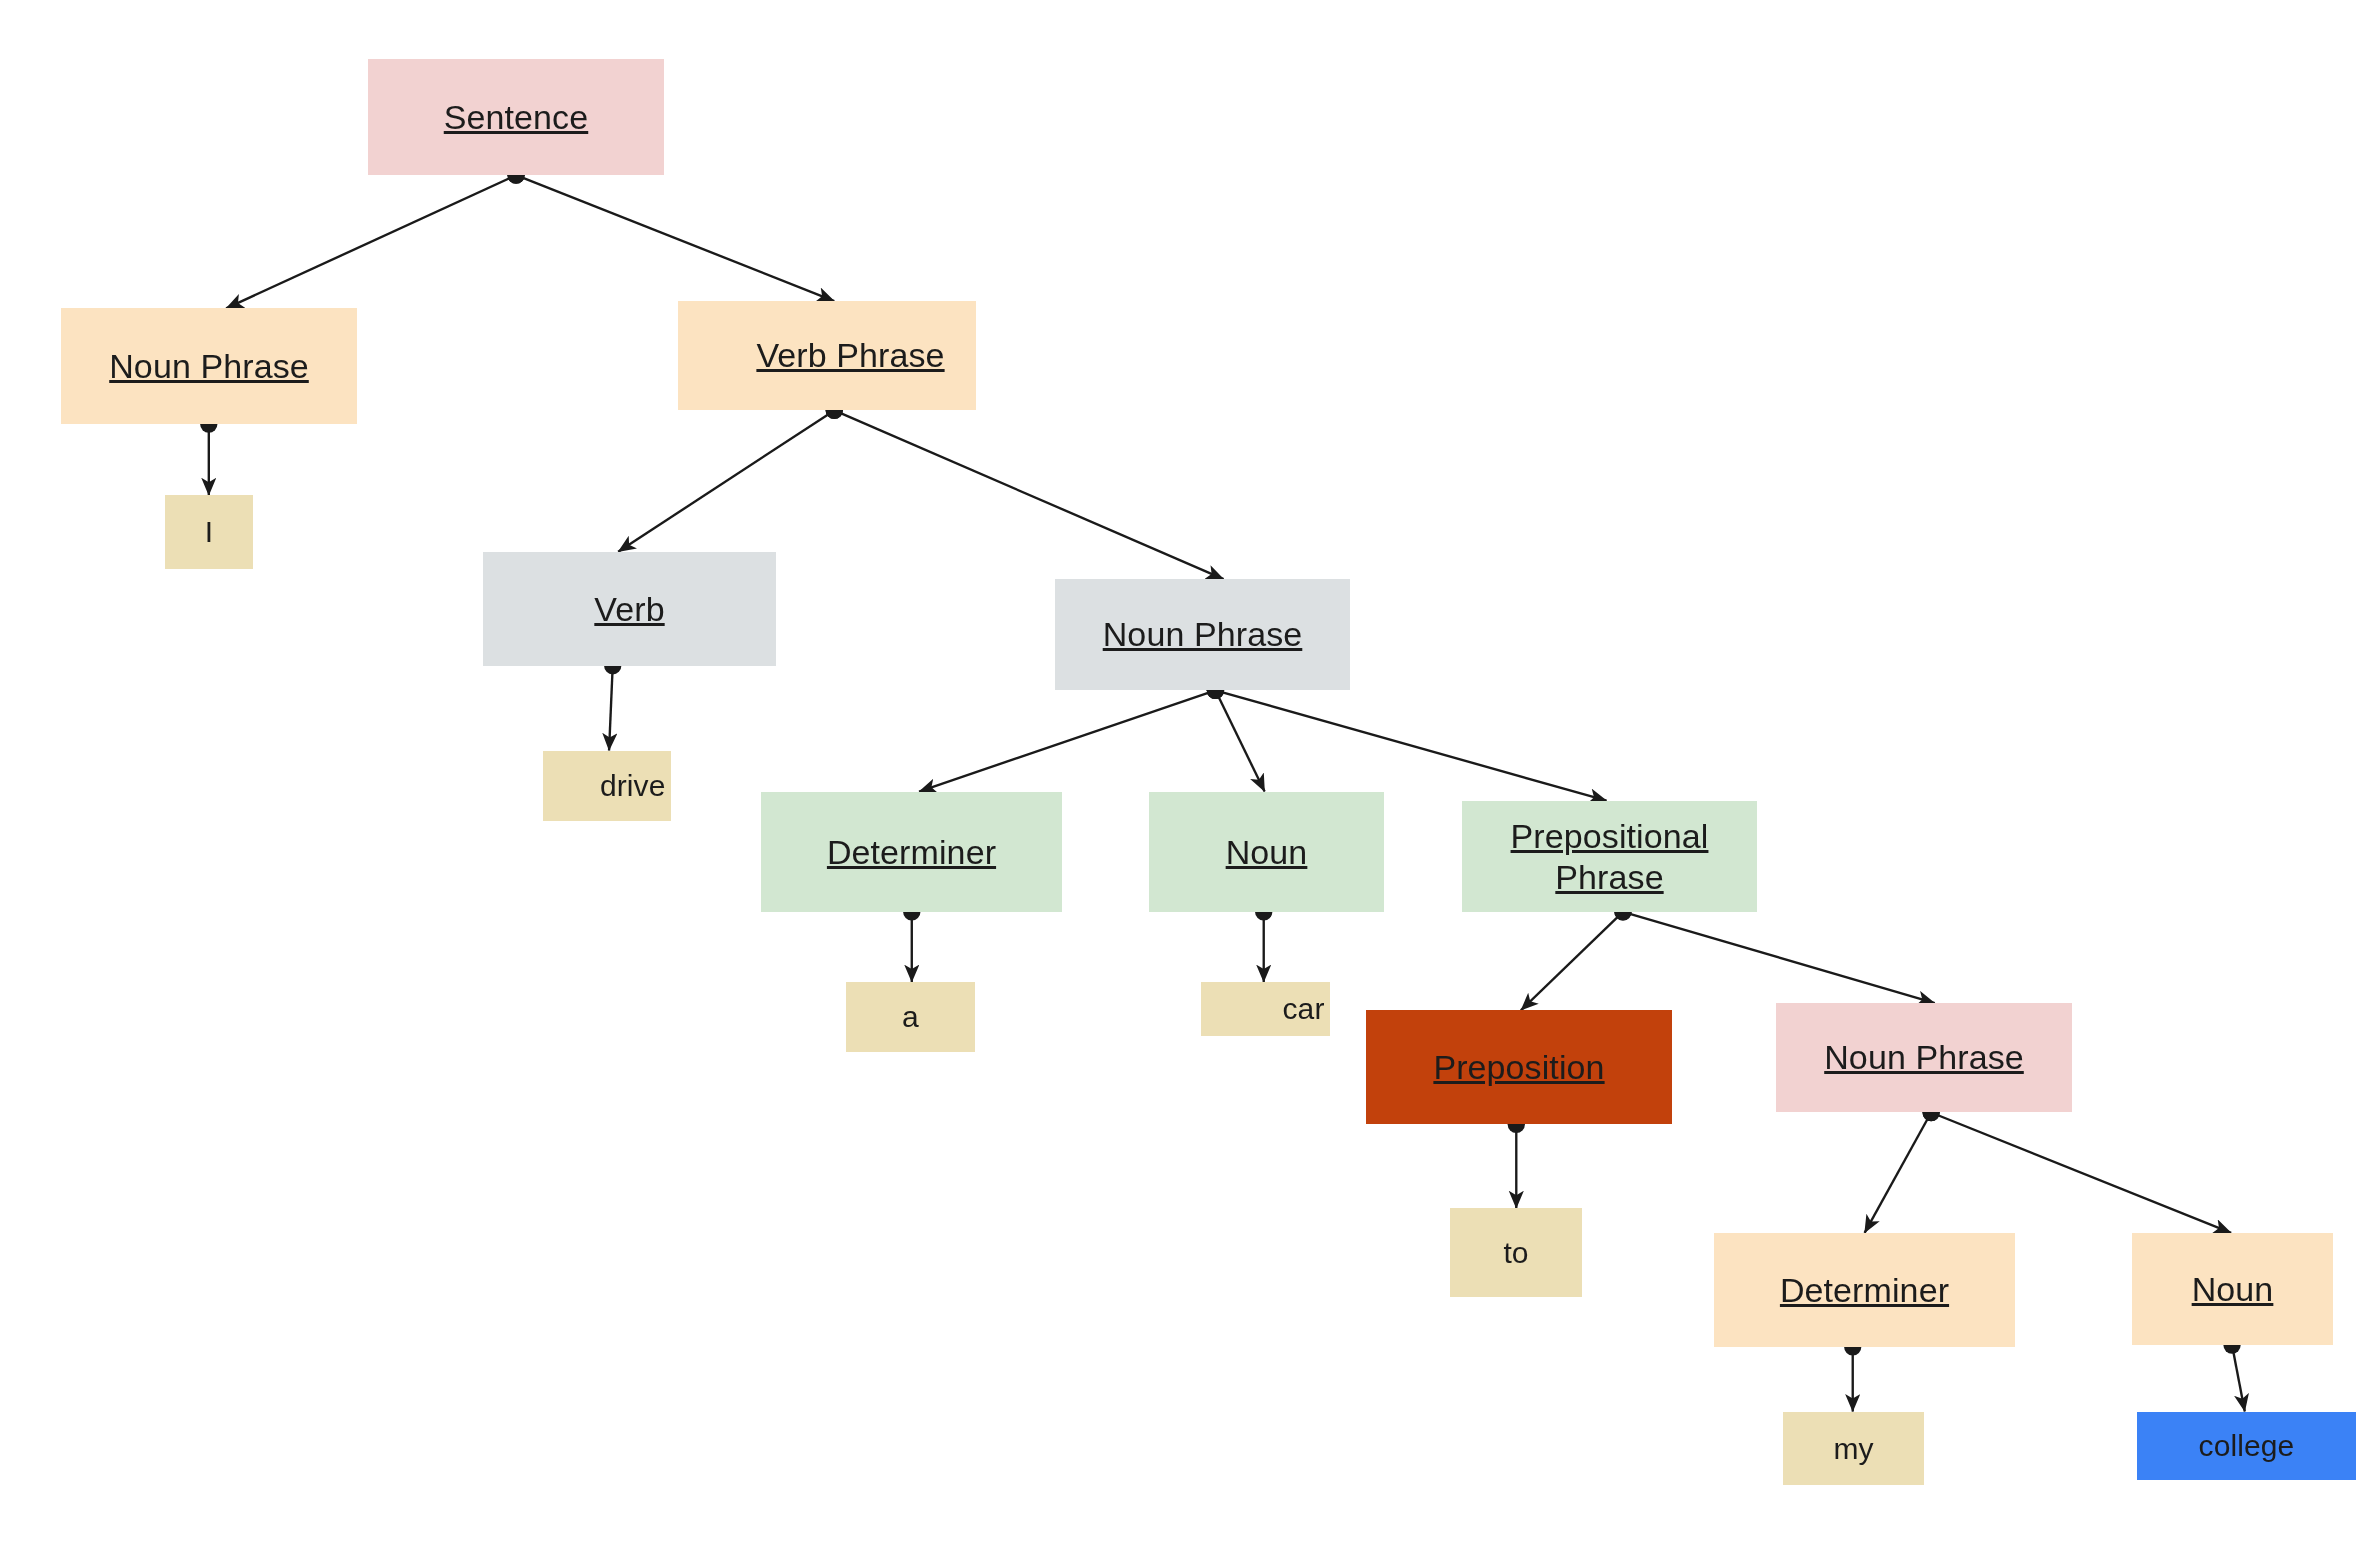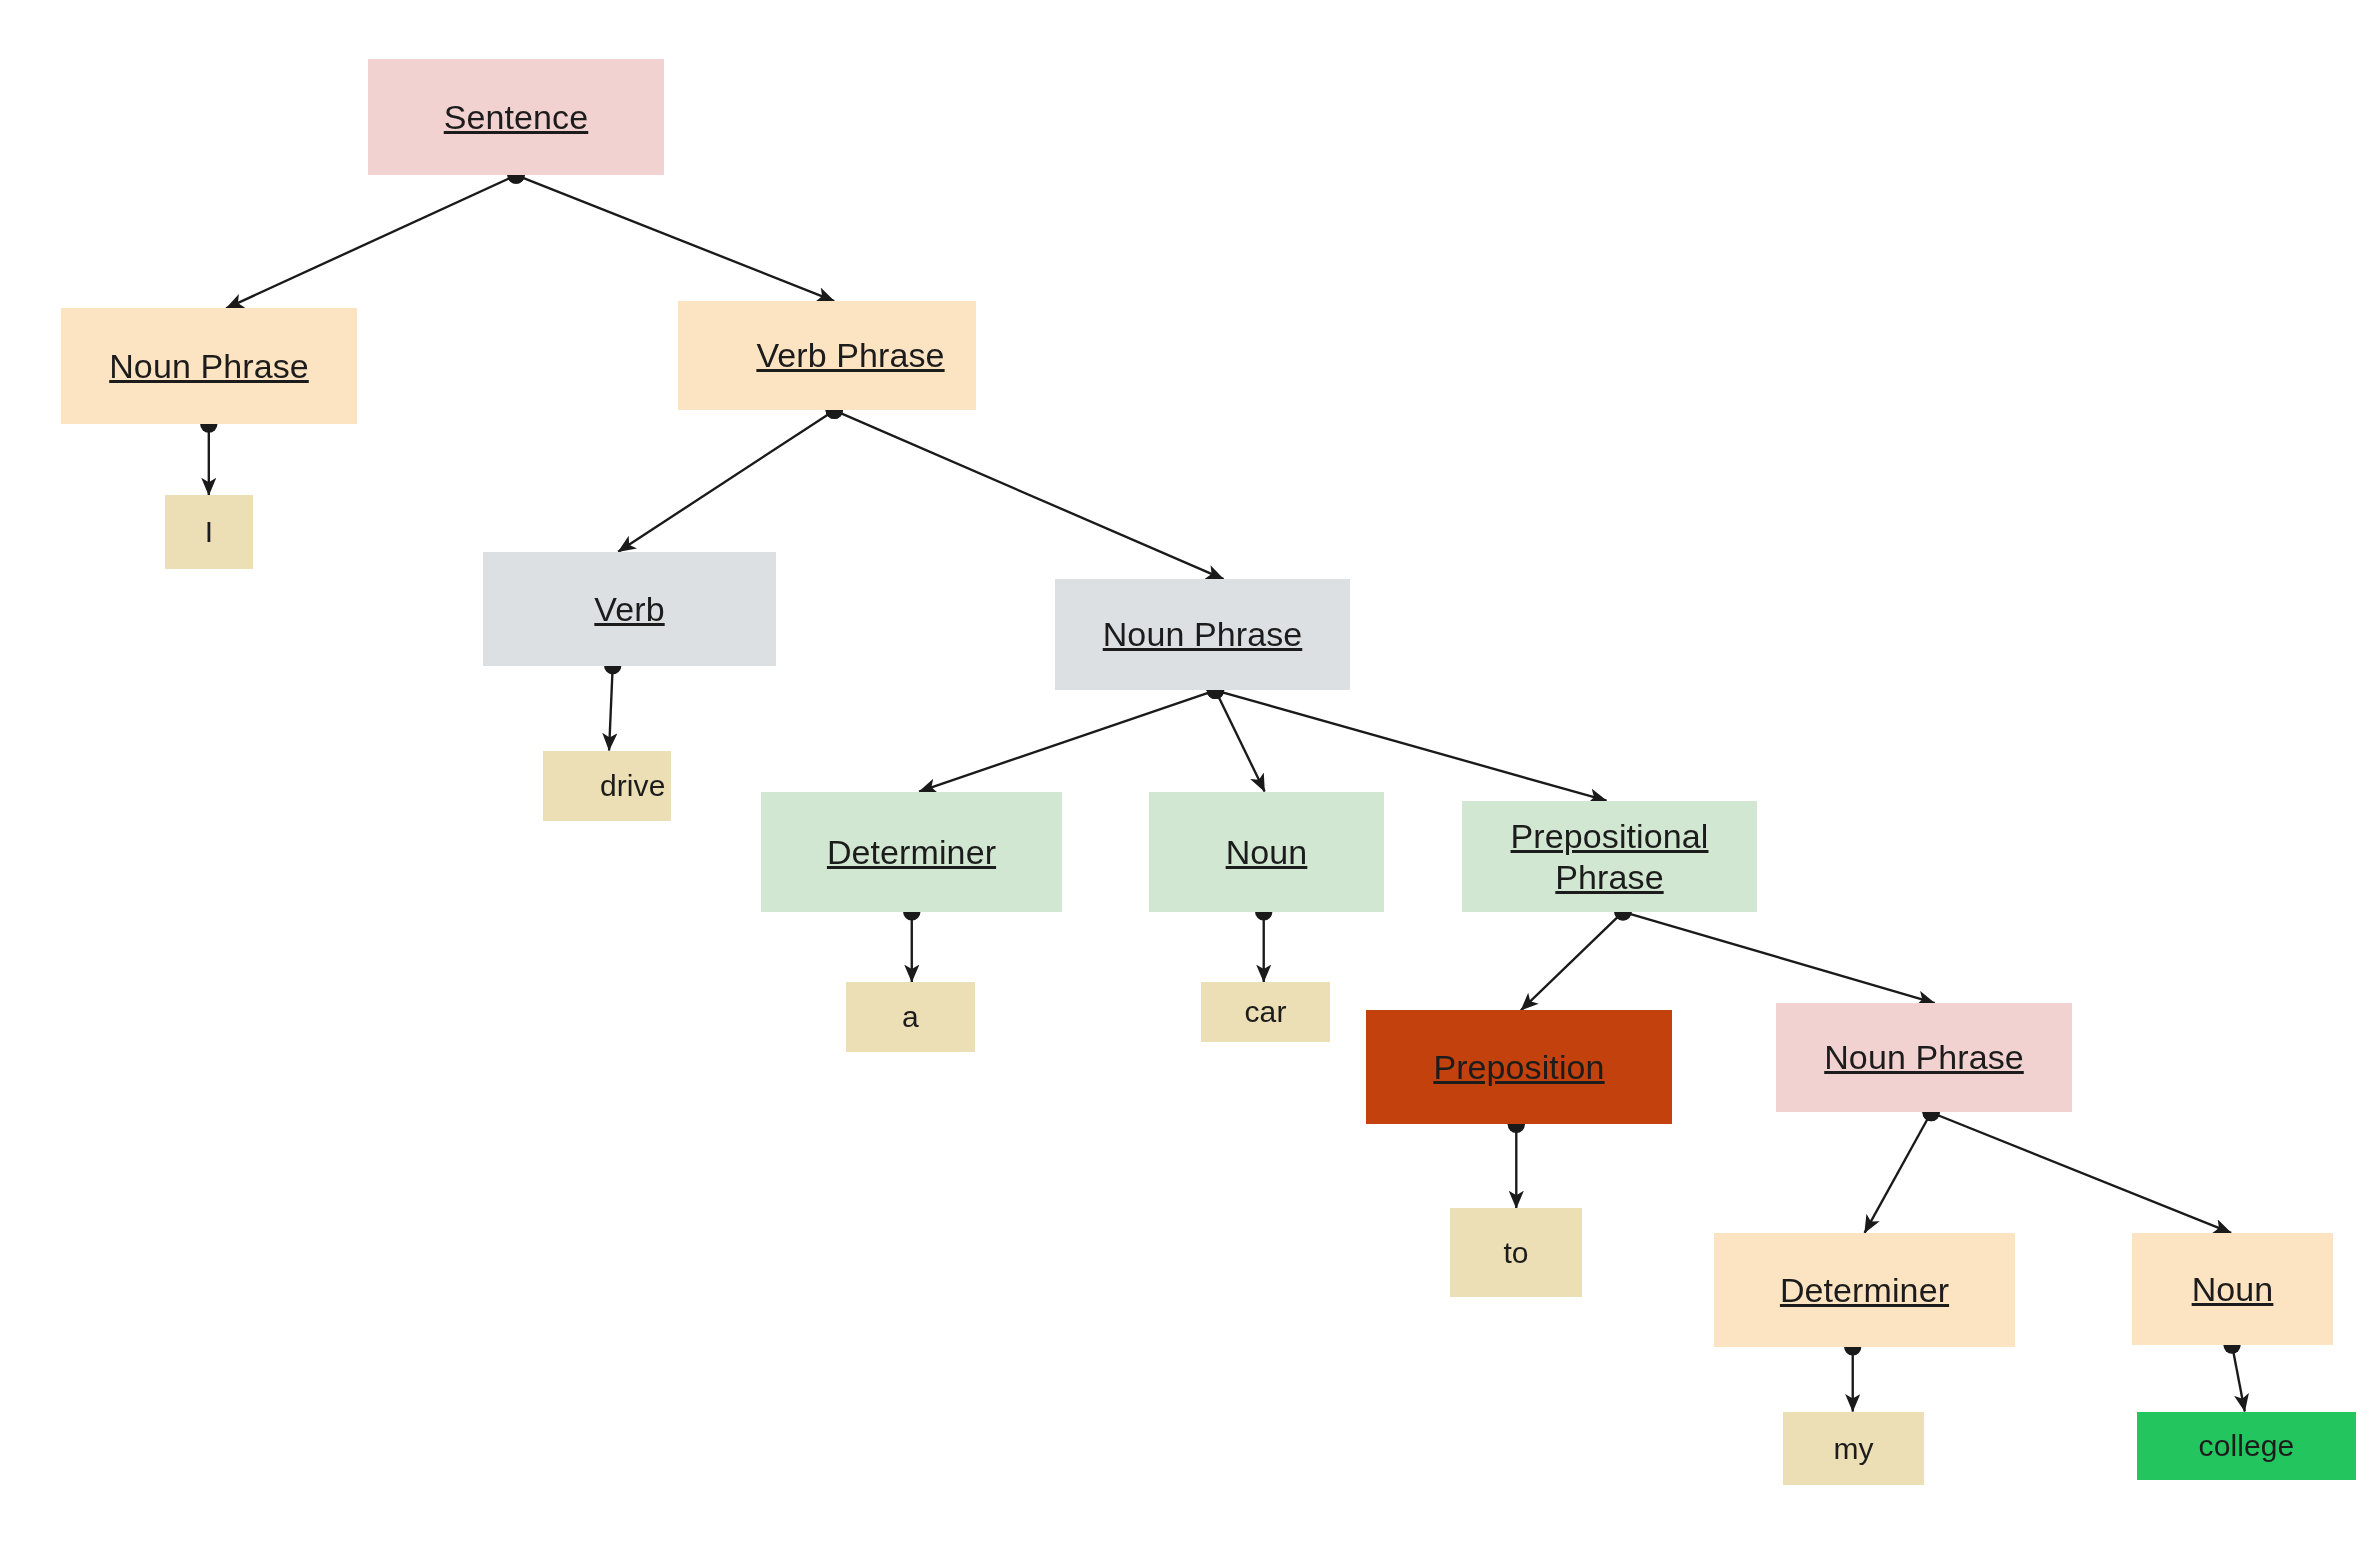--- a/index.html
+++ b/index.html
@@ -125,39 +125,39 @@
       <div class="node cat" style="left: 1149px; top: 792px; width: 235px; height: 120px; background: rgb(210, 231, 209);">
         <span class="node-label">Noun</span>
       </div>
       <div class="node cat" style="left: 1462px; top: 801px; width: 295px; height: 111px; background: rgb(210, 231, 209);">
         <span class="node-label">Prepositional
 Phrase</span>
       </div>
       <div class="node leaf" style="left: 846px; top: 982px; width: 129px; height: 70px; background: rgb(236, 223, 181);">
         <span class="node-label">a</span>
       </div>
-      <div class="node leaf" style="left: 1201px; top: 982px; width: 129px; height: 60px; background: rgb(236, 223, 181);">
+      <div class="node leaf" style="left: 1201px; top: 982px; width: 129px; height: 54px; background: rgb(236, 223, 181); justify-content: flex-end;">
         <span class="node-label">car</span>
       </div>
       <div class="node cat" style="left: 1366px; top: 1010px; width: 306px; height: 114px; background: #c2410c;">
         <span class="node-label">Preposition</span>
       </div>
       <div class="node cat" style="left: 1776px; top: 1003px; width: 296px; height: 109px; background: rgb(242, 210, 209);">
         <span class="node-label">Noun Phrase</span>
       </div>
       <div class="node leaf" style="left: 1450px; top: 1208px; width: 132px; height: 89px; background: rgb(236, 223, 181);">
         <span class="node-label">to</span>
       </div>
       <div class="node cat" style="left: 1714px; top: 1233px; width: 301px; height: 114px; background: rgb(252, 227, 193);">
         <span class="node-label">Determiner</span>
       </div>
       <div class="node cat" style="left: 2132px; top: 1233px; width: 201px; height: 112px; background: rgb(252, 227, 193);">
         <span class="node-label">Noun</span>
       </div>
       <div class="node leaf" style="left: 1783px; top: 1412px; width: 141px; height: 73px; background: rgb(236, 223, 181);">
         <span class="node-label">my</span>
       </div>
-      <div class="node leaf" style="left: 2137px; top: 1412px; width: 219px; height: 68px; background: #22c55e;">
+      <div class="node leaf" style="left: 2137px; top: 1412px; width: 219px; height: 68px; background: #3b82f6;">
         <span class="node-label">college</span>
       </div>
     </div>
 </div>
 
 
 </body></html>

